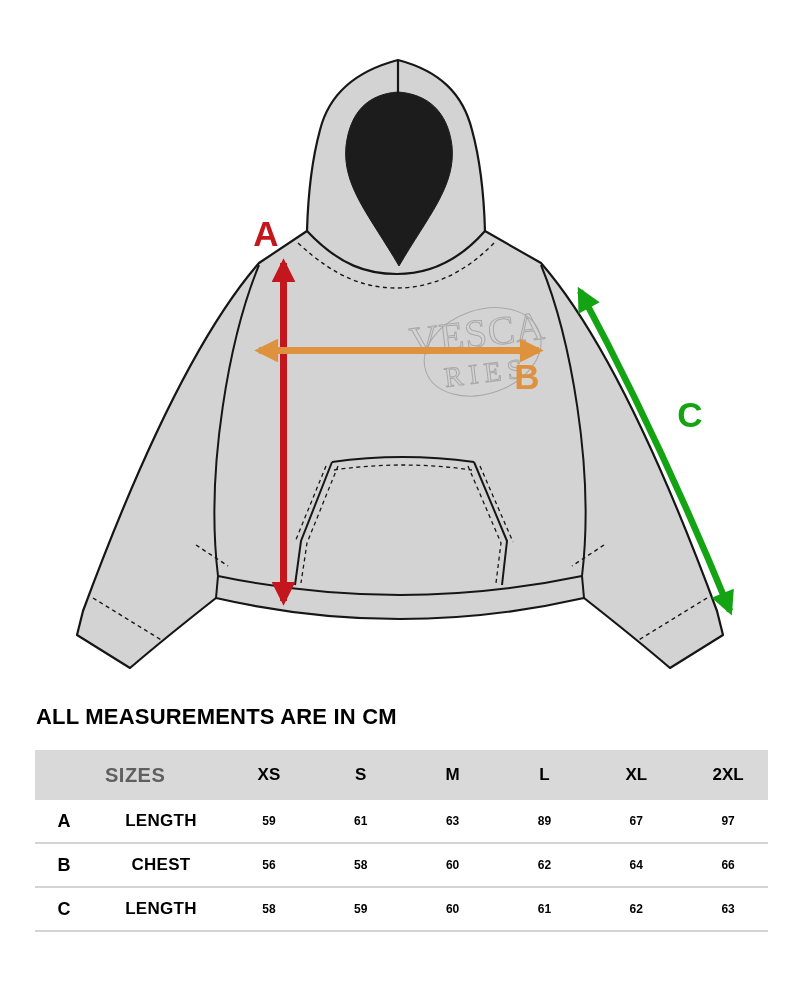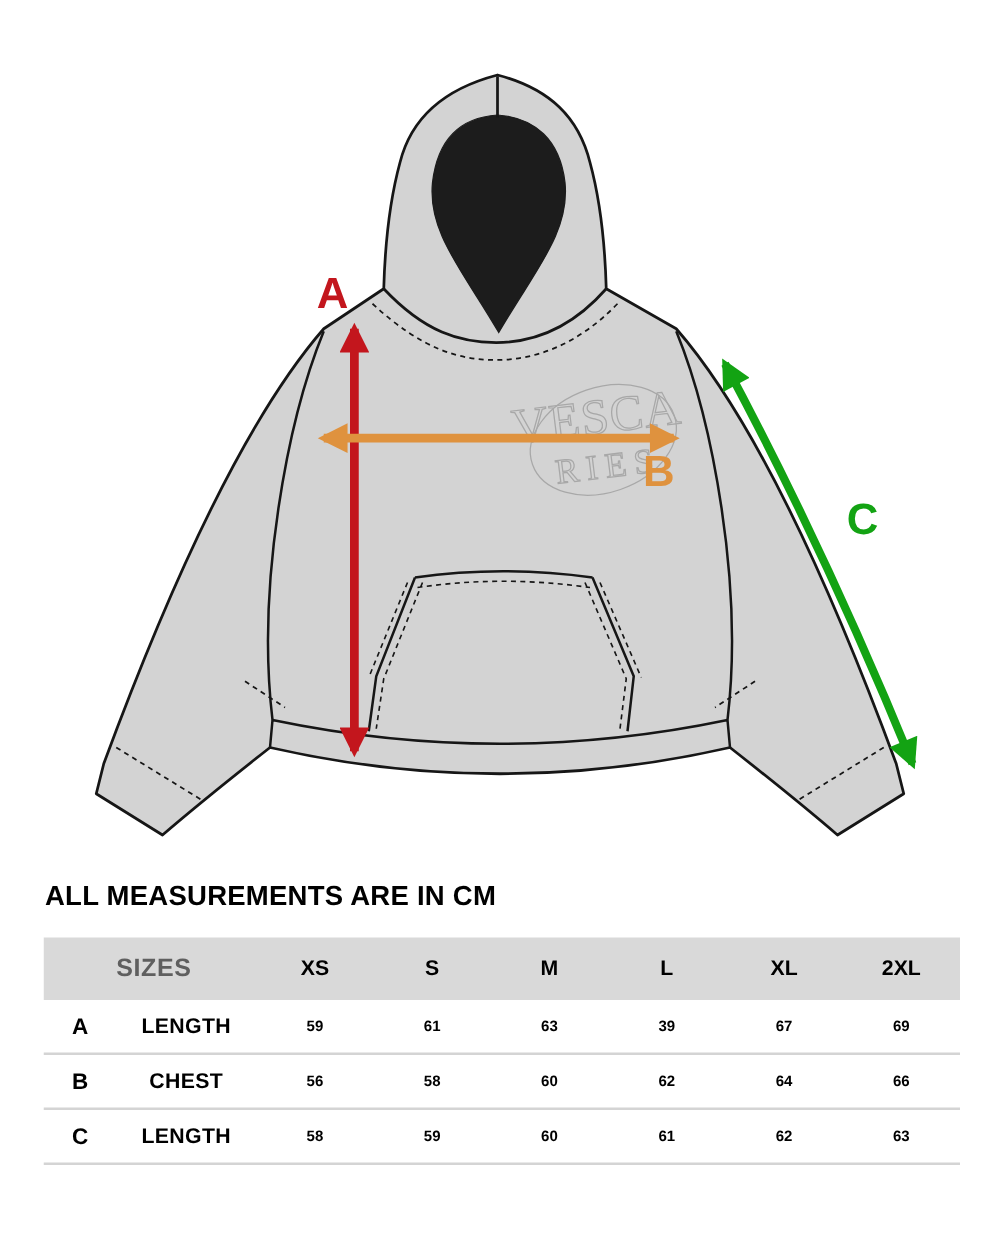--- a/index.html
+++ b/index.html
@@ -7,21 +7,21 @@
     --arrow_a:#c3161d; --arrow_b:#df923e; --arrow_c:#13a313;
     --logo:#a8a8a8; --header_bg:#d9d9d9; --sizes_text:#5f5f5f;
     --separator:#d4d4d4; --text:#000000; --page_bg:#ffffff;
   }
   *{margin:0;padding:0;box-sizing:border-box;}
   body{background:#fff;font-family:"Liberation Sans",sans-serif;}
   .page{width:800px;height:1000px;background:var(--page_bg);overflow:hidden;position:relative;}
   .diagram{display:block;width:800px;height:700px;}
   .note{margin:4px 0 0 36px;font-size:22px;font-weight:700;color:var(--text);letter-spacing:.2px;}
   .size-table{margin:20px 32px 0 35px;}
-  .trow{display:grid;grid-template-columns:58px 112px repeat(6,1fr);padding-right:0;align-items:center;}
+  .trow{display:grid;grid-template-columns:58px 112px repeat(6,1fr);padding-right:0;align-items:center;gap:12px;}
   .thead{background:var(--header_bg);height:50px;}
   .tbody-row{height:44px;background:#fff;border-bottom:2px solid var(--separator);}
   .cell{text-align:center;font-weight:700;font-size:12px;color:var(--text);}
   .cell.letter{font-size:18px;}
   .cell.label{text-align:center;font-size:17px;letter-spacing:.3px;}
   .cell.sizes-title{text-align:left;font-size:20px;color:var(--sizes_text);letter-spacing:.5px;}
   .cell.size-head{font-size:17px;}
 </style>
 </head>
 <body>
@@ -113,23 +113,23 @@
       <div class="cell size-head">XL</div>
       <div class="cell size-head">2XL</div>
     </div>
 
     <div class="trow tbody-row">
       <div class="cell letter">A</div>
       <div class="cell label">LENGTH</div>
       <div class="cell">59</div>
       <div class="cell">61</div>
       <div class="cell">63</div>
-      <div class="cell">39</div>
+      <div class="cell">89</div>
       <div class="cell">67</div>
-      <div class="cell">69</div>
+      <div class="cell">97</div>
     </div>
 
     <div class="trow tbody-row">
       <div class="cell letter">B</div>
       <div class="cell label">CHEST</div>
       <div class="cell">56</div>
       <div class="cell">58</div>
       <div class="cell">60</div>
       <div class="cell">62</div>
       <div class="cell">64</div>

